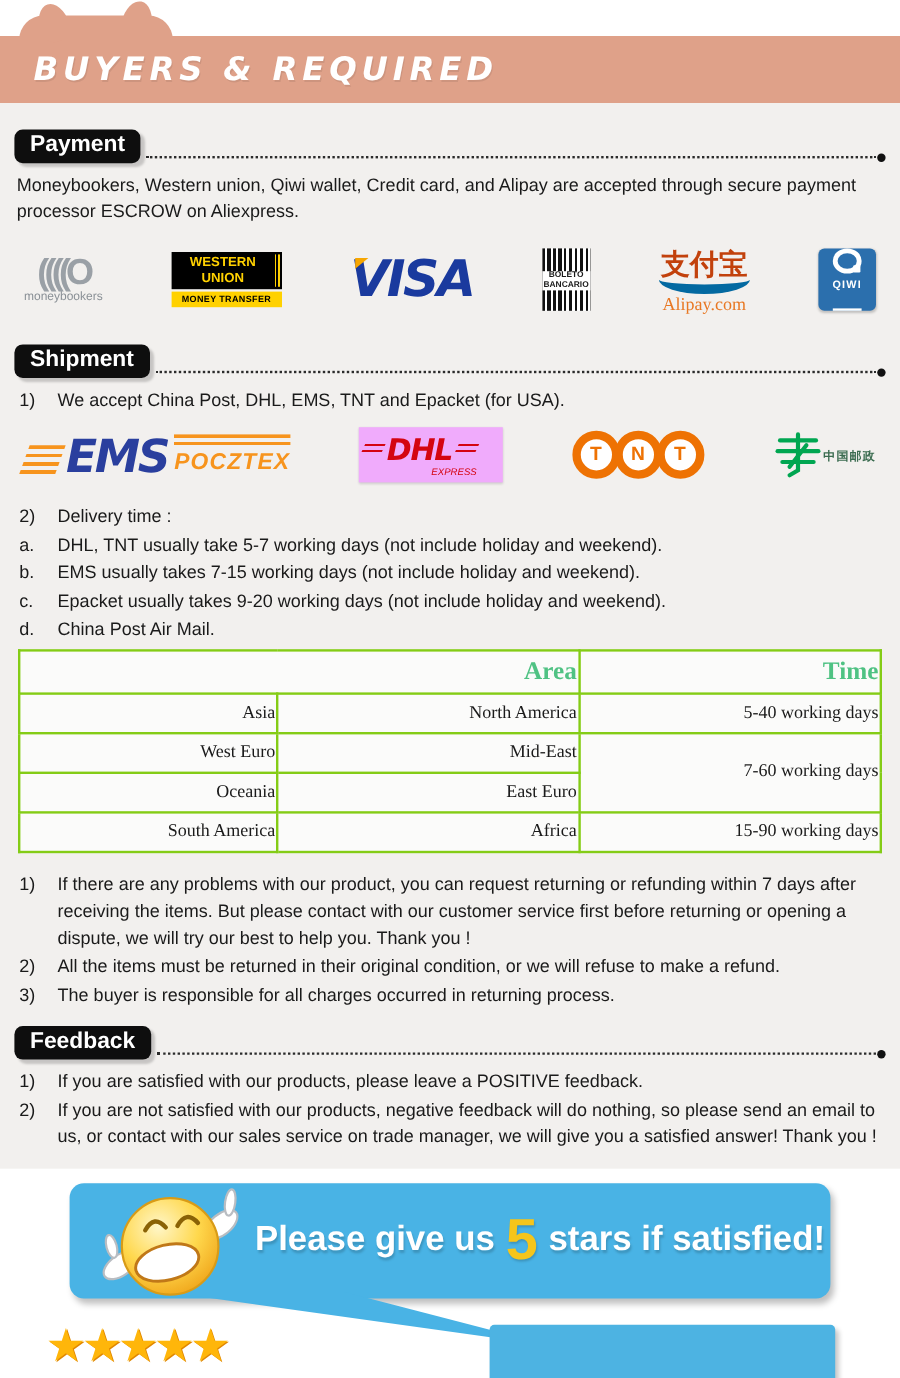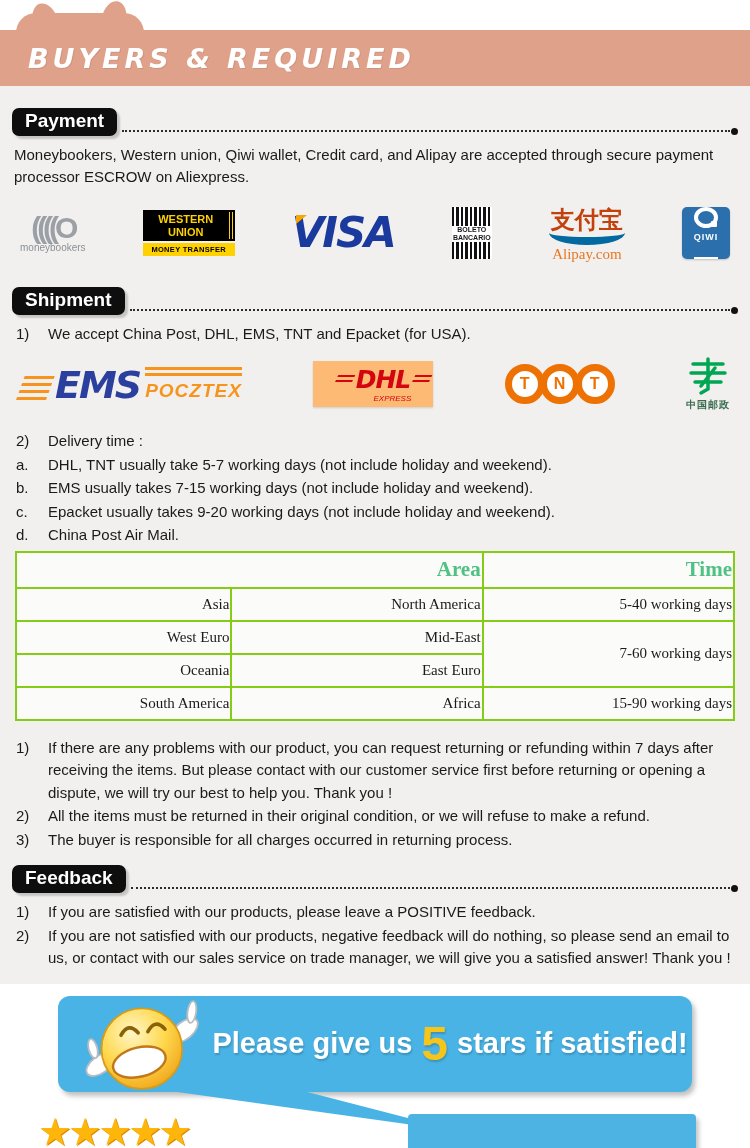--- a/index.html
+++ b/index.html
@@ -46,29 +46,29 @@
   .qiwi-ring::after{content:"";position:absolute;right:-3px;bottom:-3px;width:6px;height:6px;background:#fff;border-radius:1px;}
   .qiwi-label{font-size:9px;font-weight:800;letter-spacing:1px;margin-top:4px;border-bottom:2px solid #fff;padding-bottom:15px;}
 
   
   .ems{display:flex;align-items:flex-end;}
   .ems-stripes{width:30px;height:26px;background:repeating-linear-gradient(180deg,#f7941d 0 3px,transparent 3px 7px);transform:skewX(-20deg);margin-right:5px;}
   .ems-name{font-size:38px;font-weight:800;font-style:italic;color:#2a3f9e;line-height:0.85;letter-spacing:-2px;font-family:"DejaVu Sans",sans-serif;}
   .ems-right{display:flex;flex-direction:column;margin-left:5px;}
   .ems-right .stripes{height:11px;background:repeating-linear-gradient(180deg,#f7941d 0 3px,transparent 3px 6px);margin-bottom:2px;}
   .ems-sub{font-size:19px;font-weight:800;font-style:italic;color:#f7941d;letter-spacing:1px;}
-  .dhl{width:120px;height:46px;background:#fdba74;display:flex;flex-direction:column;align-items:flex-end;justify-content:center;box-shadow:0 1px 2px rgba(0,0,0,0.15);}
+  .dhl{width:120px;height:46px;background:#f0abfc;display:flex;flex-direction:column;align-items:flex-start;justify-content:center;box-shadow:0 1px 2px rgba(0,0,0,0.15);}
   .dhl-row{display:flex;align-items:center;}
   .dhl-dash{width:17px;height:10px;background:repeating-linear-gradient(180deg,#d40511 0 2px,transparent 2px 5px);margin:0 3px;transform:skewX(-25deg);}
   .dhl-name{font-size:25px;font-weight:800;font-style:italic;color:#d40511;letter-spacing:-1px;font-family:"DejaVu Sans",sans-serif;}
   .dhl-sub{font-size:8px;font-style:italic;color:#d40511;align-self:flex-end;margin-right:22px;}
   .tnt{display:flex;align-items:center;}
   .tnt-circle{width:26px;height:26px;border:7px solid #ee7203;background:#fff;border-radius:50%;color:#ee7203;font-weight:800;font-size:16px;display:flex;align-items:center;justify-content:center;margin-left:-5px;}
   .tnt-circle:first-child{margin-left:0;}
-  .cnpost{display:flex;flex-direction:column;align-items:center;justify-content:center;}
+  .cnpost{display:flex;flex-direction:row;align-items:center;justify-content:center;}
   .cnpost-label{font-size:10px;color:#3a6b4f;margin-top:2px;letter-spacing:1px;font-weight:bold;}
 
   
   table.ship-table{border-collapse:collapse;width:calc(100% - 6px);margin:4px 3px 16px;background:#fbfbfa;}
   .ship-table th,.ship-table td{border:2px solid #84cc16;text-align:right;font-family:Liberation Serif, serif;}
   .ship-table th{font-size:21px;color:#4fc283;font-weight:bold;height:32px;}
   .ship-table td{font-size:15px;height:29px;}
 
   
   .bottom{background:#fff;position:relative;height:262px;}

